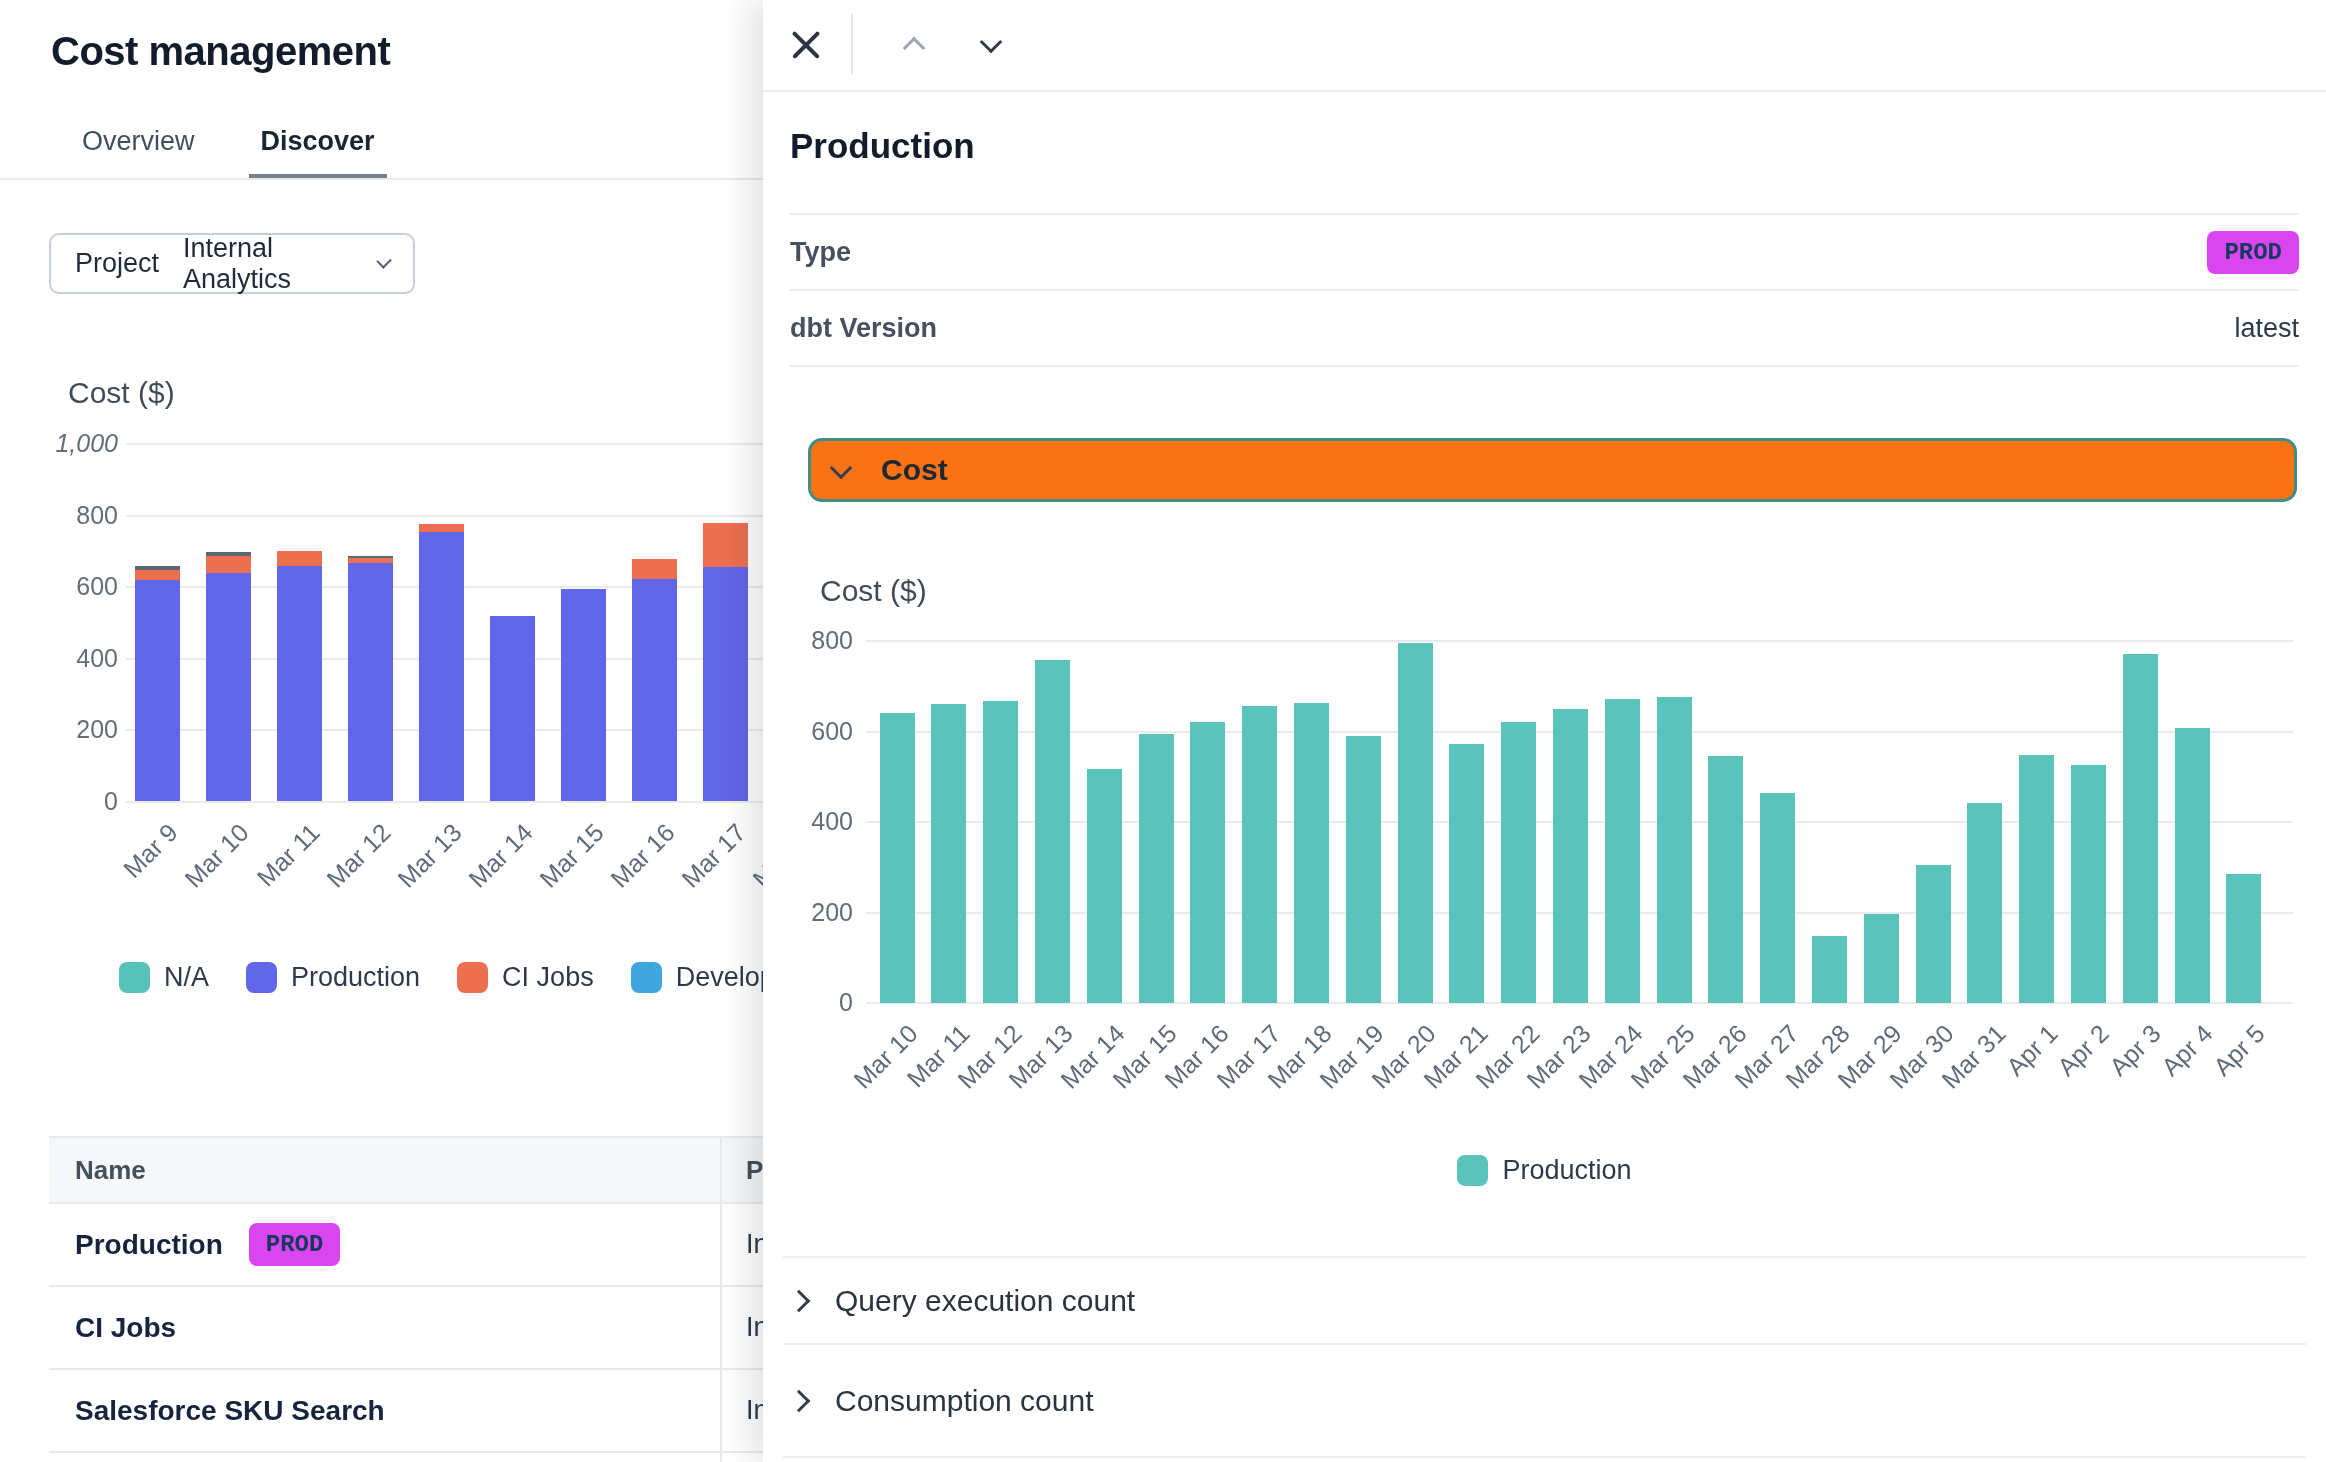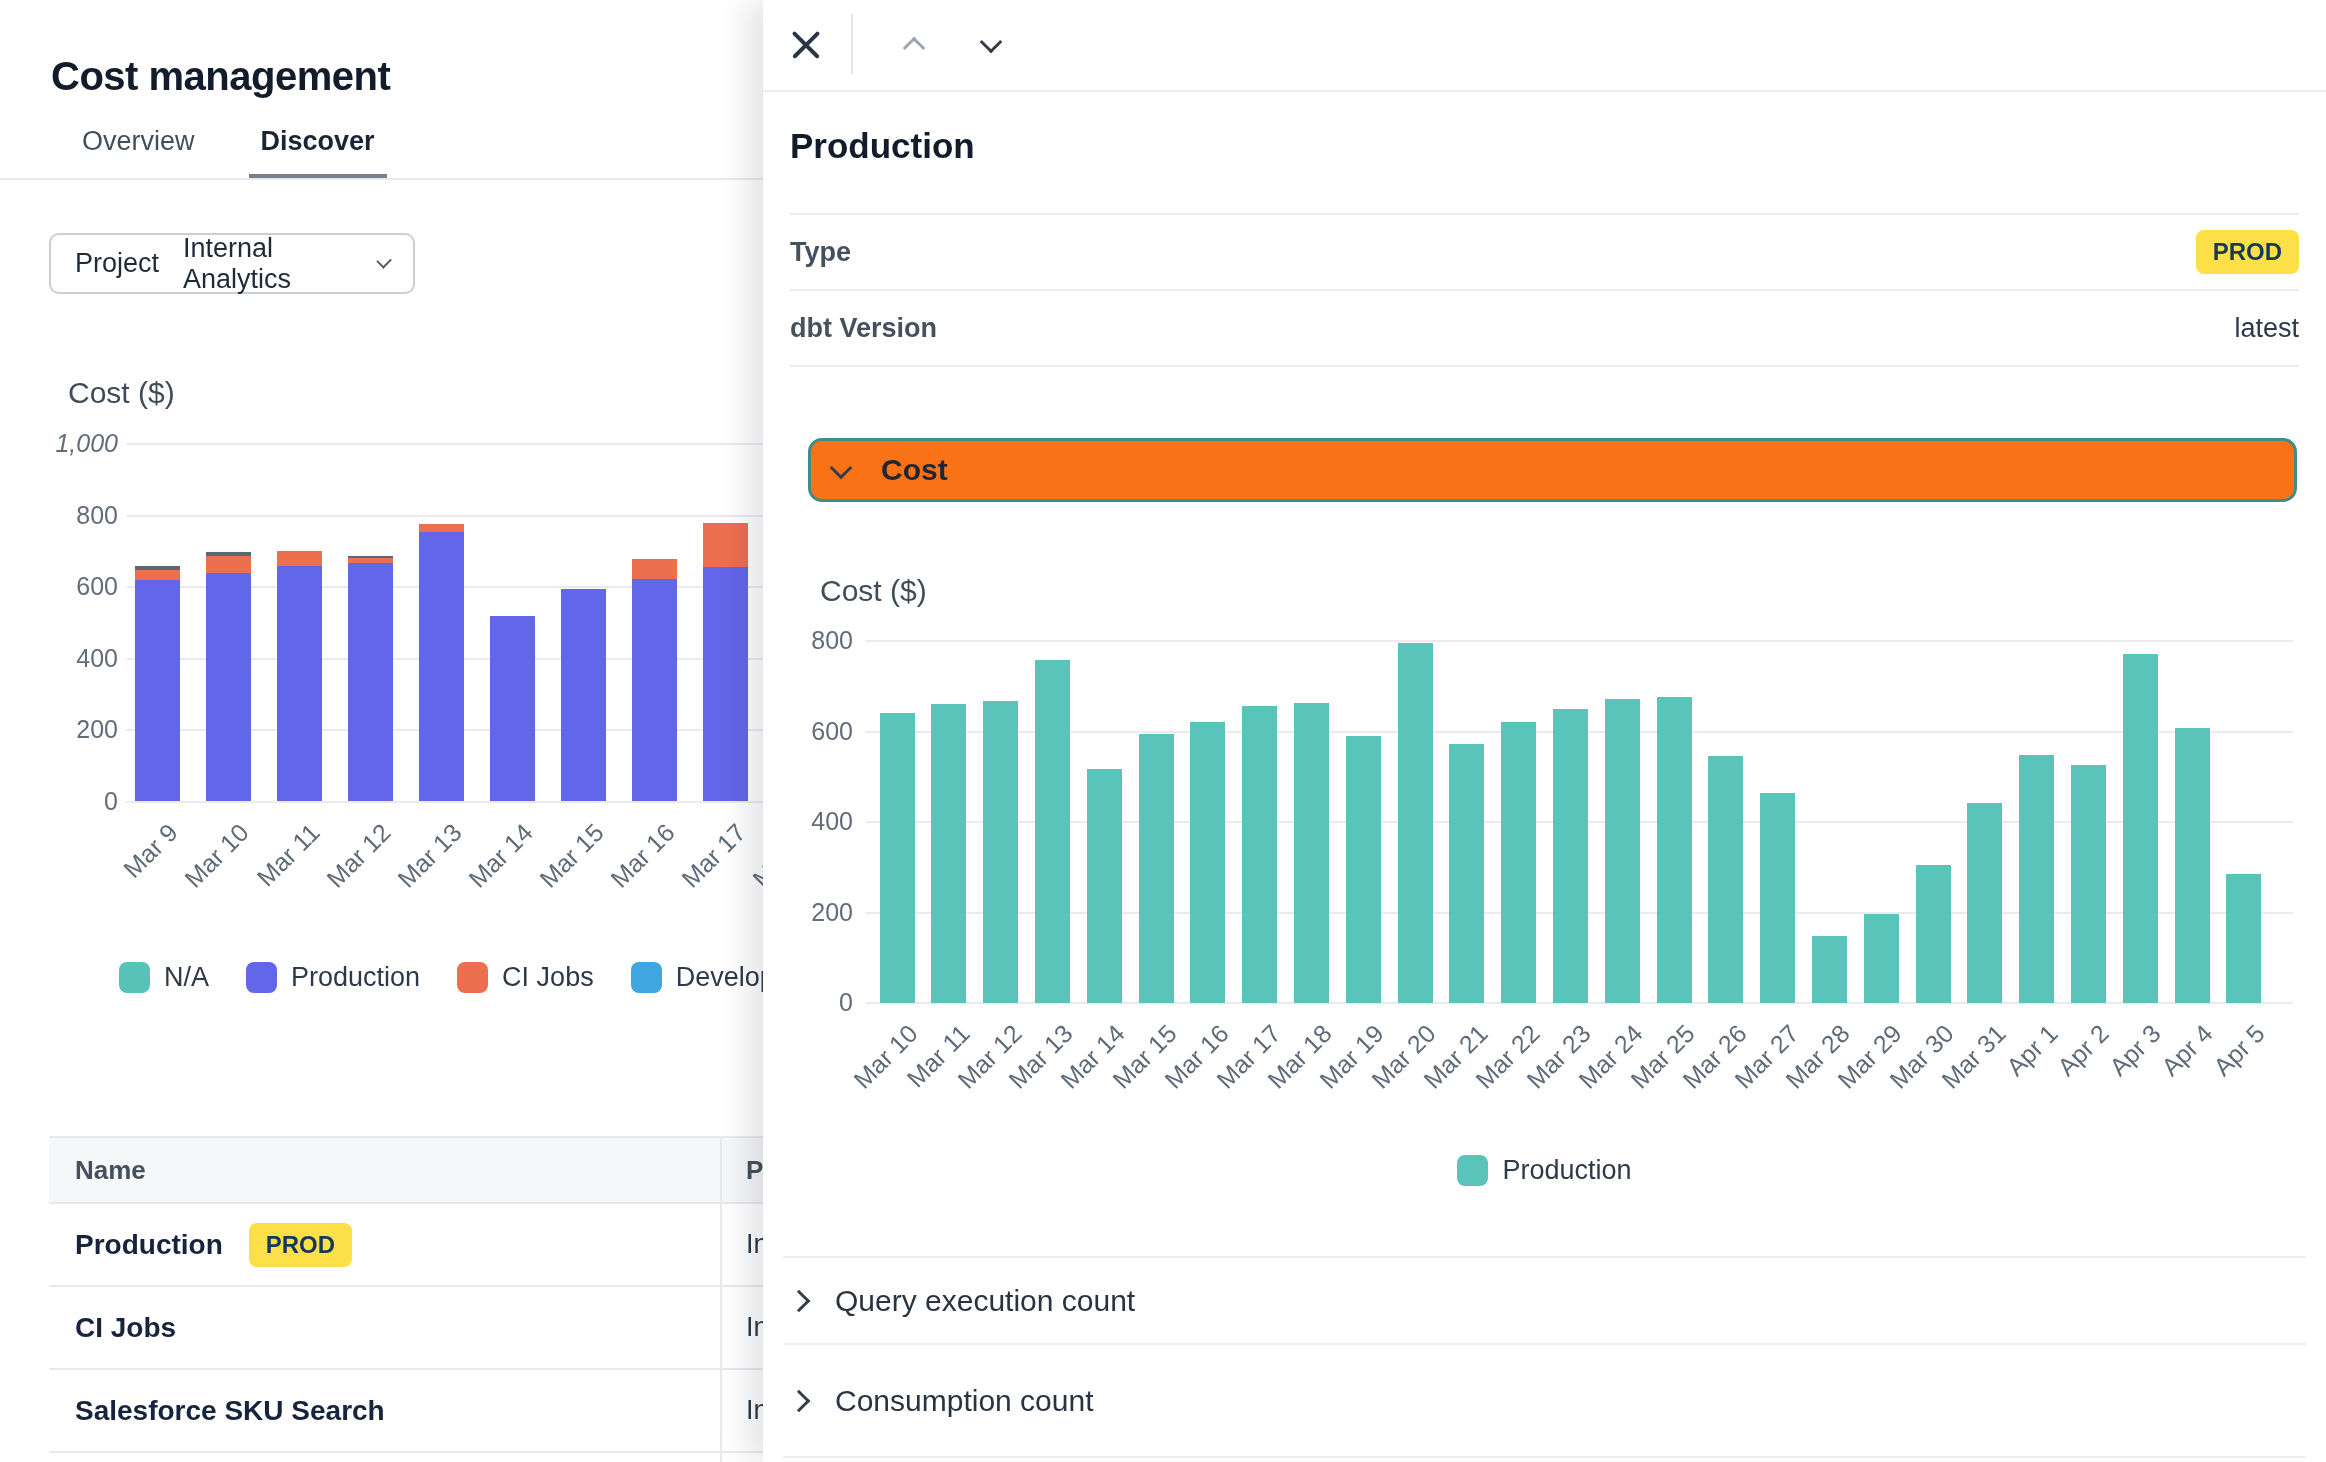--- a/index.html
+++ b/index.html
@@ -1,21 +1,21 @@
 <!DOCTYPE html>
 <html><head>
 <meta charset="utf-8">
 <style>
   html,body{margin:0;padding:0;}
   body{width:2326px;height:1462px;position:relative;overflow:hidden;background:#fff;
        font-family:"Liberation Sans","DejaVu Sans",sans-serif;color:#1f2937;}
   .abs{position:absolute;}
   
   .left-pane{position:absolute;inset:0;}
-  .page-title{left:51px;top:54px;font-size:40px;font-weight:700;color:#121c2b;letter-spacing:-.5px;}
+  .page-title{left:51px;top:29px;font-size:40px;font-weight:700;color:#121c2b;letter-spacing:-.5px;}
   .tabs{left:80px;top:126px;display:flex;gap:64px;font-size:27px;}
   .tab{padding:0 2px 17px 2px;color:#414e5c;cursor:pointer;}
   .tab.active{color:#1b2634;font-weight:700;border-bottom:5px solid #767f8b;padding-left:12px;padding-right:12px;margin:0 -12px;}
   .tabs-rule{left:0;top:178px;width:900px;height:2px;background:#e7e9ec;}
   .project-btn{left:49px;top:233px;width:366px;height:61px;border:2px solid #c8cfd7;border-radius:10px;
                display:flex;align-items:center;padding:0 24px;gap:24px;font-size:27px;color:#1f2b3a;background:#fff;box-sizing:border-box;}
   .project-btn .val{color:#1f2b3a;}
   .chev{display:inline-block;width:13px;height:13px;border-style:solid;border-color:#333d4a;border-width:0 3px 3px 0;}
   .chev.r{transform:rotate(-45deg);}
   .chev.d{transform:rotate(45deg);}
@@ -44,21 +44,21 @@
   .search input::placeholder{color:#707a87;}
   
   .tbl{left:49px;top:1136px;width:840px;}
   .tbl-head{height:64px;background:#f6f7f9;border-top:2px solid #e7e9ec;border-bottom:2px solid #e7e9ec;position:relative;
             display:flex;align-items:center;font-size:26px;font-weight:700;color:#46505c;}
   .tbl-head .h1c{margin-left:26px;}
   .tbl-head .h2c{position:absolute;left:697px;}
   .trow{height:81px;border-bottom:2px solid #e7e9ec;position:relative;display:flex;align-items:center;}
   .trow .nm{margin-left:26px;font-size:28px;font-weight:700;color:#16243d;}
   .trow .pj{position:absolute;left:697px;font-size:27px;color:#2b3a49;white-space:nowrap;}
-  .badge{background:#fde047;color:#15395c;font-size:24px;font-weight:700;border-radius:8px;padding:8px 17px;margin-left:26px;white-space:nowrap;}
+  .badge{background:#d946ef;color:#15395c;font-size:24px;font-weight:700;border-radius:8px;padding:8px 17px;margin-left:26px;white-space:nowrap;font-family:Liberation Mono, monospace;}
   .col-divider{left:720px;top:1136px;width:2px;height:326px;background:#e7e9ec;}
   
   .panel{position:absolute;left:763px;top:0;width:1563px;height:1462px;background:#fff;
          box-shadow:-14px 0 30px rgba(16,24,40,.12);}
   .topbar{position:absolute;left:0;top:0;right:0;height:90px;border-bottom:2px solid #e9ebee;background:#fff;}
   .iconbtn{position:absolute;width:46px;height:46px;display:flex;align-items:center;justify-content:center;cursor:pointer;}
   .xicon{position:relative;width:32px;height:32px;}
   .xicon::before,.xicon::after{content:"";position:absolute;left:-2px;top:14px;width:36px;height:3.5px;background:#2b3544;border-radius:2px;}
   .xicon::before{transform:rotate(45deg);}
   .xicon::after{transform:rotate(-45deg);}

